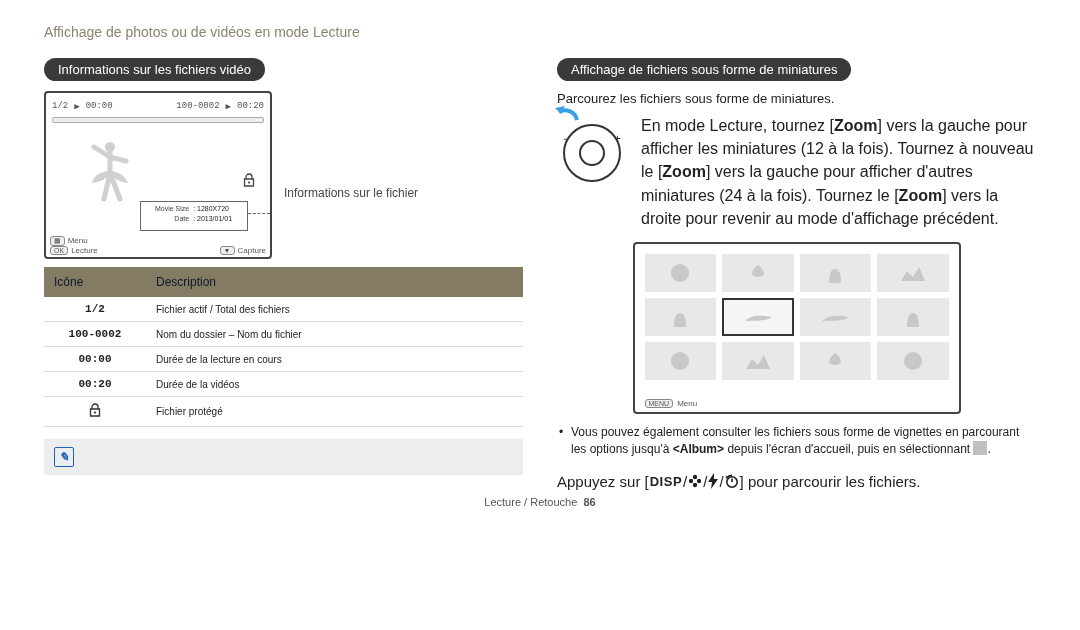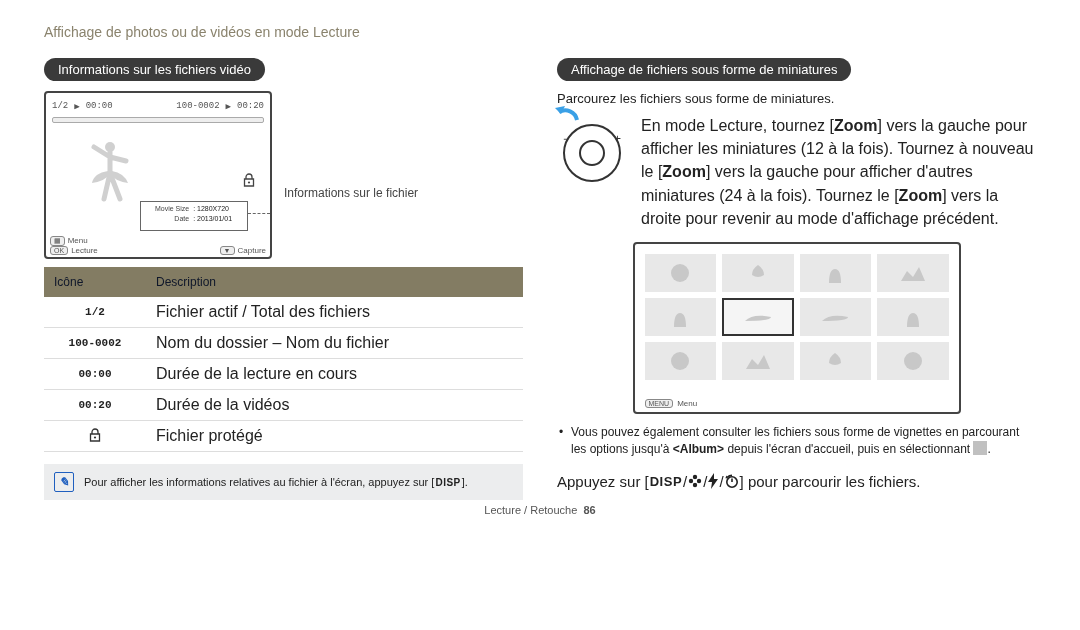--- a/index.html
+++ b/index.html
@@ -171,21 +171,21 @@
     color: #0f172a;
     text-align: left;
     padding: 8px 10px;
     font-weight: normal;
     font-size: 12px;
   }
   table.icon-table th:first-child { width: 82px; }
   table.icon-table td {
     border-bottom: 1px solid #ddd;
     padding: 6px 10px;
-    font-size: 16px;
+    font-size: 10px;
   }
   table.icon-table td.icon-cell {
     font-family: "Courier New", monospace;
     font-weight: bold;
     font-size: 11px;
     text-align: center;
   }
   .note-box {
     display: flex;
     align-items: center;
@@ -460,23 +460,20 @@
                   </svg>
               </span>
             </td>
             <td>Fichier protégé</td>
           </tr>
         </tbody>
       </table>
 
       <div class="note-box">
         <span class="note-icon">✎</span>
-        <span>
-          <span>Pour afficher les informations relatives au fichier à l'écran, appuyez sur [</span><span class="disp-label">DISP</span><span>].</span>
-        </span>
       </div>
     </div>
 
     <div class="col">
       <span class="pill">Affichage de fichiers sous forme de miniatures</span>
       <div class="right-sub">Parcourez les fichiers sous forme de miniatures.</div>
 
       <div class="dial-row">
         <div class="dial">
           <span class="arrow-left ico">

